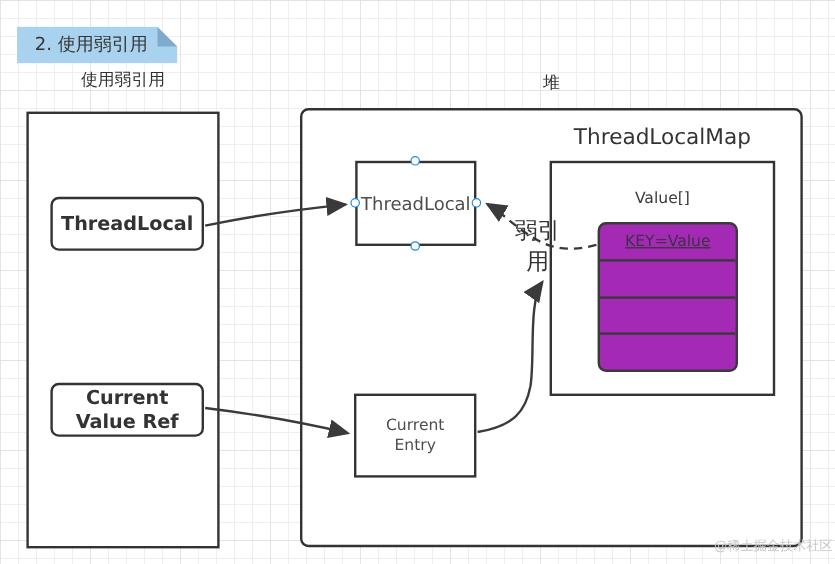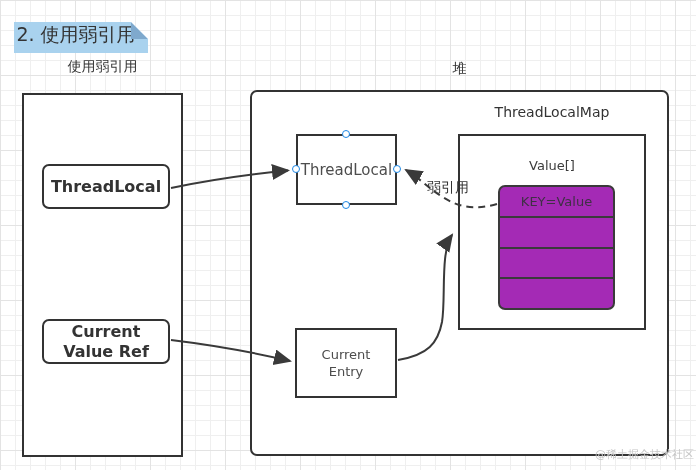--- a/index.html
+++ b/index.html
@@ -16,21 +16,21 @@
   }
   .shape{position:absolute;box-sizing:border-box;background:#fff;border:2px solid #333;}
   .center{display:flex;align-items:center;justify-content:center;text-align:center;}
   .lbl{position:absolute;text-align:center;}
 
   
   .note{
     position:absolute;left:14px;top:22px;width:134px;height:31px;
     background:var(--note-blue,#a9d2ee);
     clip-path:polygon(0 0,calc(100% - 17px) 0,100% 17px,100% 100%,0 100%);
-    font-size:19px;display:flex;align-items:flex-start;justify-content:center;
+    font-size:15px;display:flex;align-items:center;justify-content:center;
   }
   .note-fold{
     position:absolute;right:0;top:0;width:17px;height:17px;
     background:var(--note-fold,#7fa9cd);
     clip-path:polygon(0 0,100% 100%,0 100%);
   }
   .note-text{padding-right:10px;}
 
   .vm-label{left:22px;top:58px;width:161px;font-size:14px;}
   .heap-label{left:250px;top:60px;width:419px;font-size:14px;}
@@ -40,44 +40,44 @@
     position:absolute;box-sizing:border-box;background:#fff;border:2px solid #333;
     border-radius:7px;font-weight:bold;font-size:16px;line-height:20px;
   }
   .tl-ref{left:42px;top:164px;width:128px;height:45px;}
   .ct-ref{left:42px;top:319px;width:128px;height:45px;}
 
   .heap-box{left:250px;top:90px;width:419px;height:366px;border-radius:7px;border-width:2.5px;}
   .tl-node{left:296px;top:134px;width:101px;height:71px;font-size:15px;color:#4d4d4d;}
   .ct-node{left:295px;top:328px;width:102px;height:70px;font-size:13px;line-height:17px;color:#4d4d4d;}
 
-  .tlm-title{left:458px;top:104px;width:188px;font-size:14px;}
+  .tlm-title{left:458px;top:104px;width:188px;font-size:18px;}
   .tlm-box{left:458px;top:134px;width:188px;height:196px;}
   .entry-label{left:458px;top:158px;width:188px;font-size:13px;color:#3b3b3b;}
 
   .entry-stack{
     position:absolute;left:498px;top:185px;width:117px;height:125px;box-sizing:border-box;
     background:var(--purple,#a42ab5);border:2px solid #3a3a3a;border-radius:7px;
-    display:flex;flex-direction:column;overflow:hidden;
+    display:flex;flex-direction:column;overflow:hidden;text-decoration:underline;
   }
   .entry-row{flex:1;display:flex;align-items:center;justify-content:center;
     font-size:13px;color:#3f3045;box-sizing:border-box;}
   .entry-row + .entry-row{border-top:2px solid #3a3a3a;}
 
   .handle{
     position:absolute;width:8px;height:8px;border-radius:50%;box-sizing:border-box;
     background:#fff;border:1.5px solid var(--handle-blue,#1e88e5);z-index:6;
   }
 
   .arrows{position:absolute;left:0;top:0;z-index:5;pointer-events:none;}
   .arrow{fill:none;stroke:var(--stroke-dark,#3a3a3a);stroke-width:2;}
   .arrow.dashed{stroke-dasharray:7 5;}
   .ah{fill:var(--stroke-dark,#3a3a3a);}
 
-  .weakref-label{left:420px;top:179px;width:56px;font-size:14px;z-index:7;}
+  .weakref-label{left:420px;top:179px;width:56px;font-size:19px;z-index:7;}
   .watermark{
     position:absolute;left:558px;top:447px;width:136px;text-align:right;
     font-size:11px;color:var(--watermark-gray,#c6c6c6);z-index:8;
   }
 </style>
 </head>
 <body>
 
 <div class="canvas">
 

